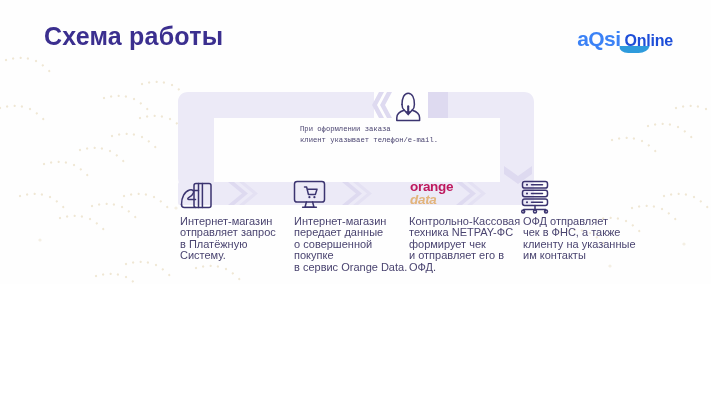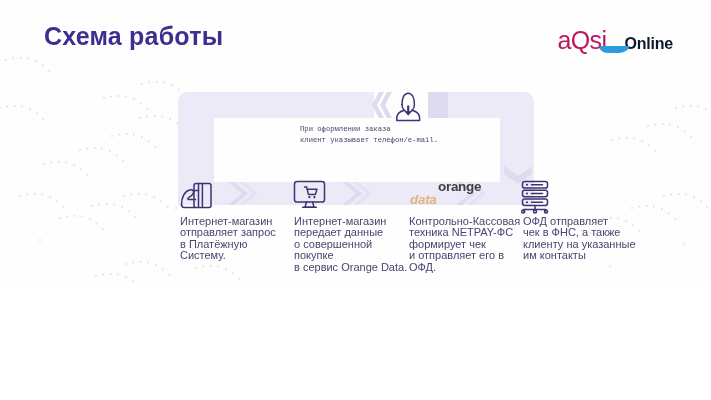--- a/index.html
+++ b/index.html
@@ -15,25 +15,25 @@
   #bg-pattern{position:absolute;left:0;top:0;width:711px;height:400px;pointer-events:none;}
 
   
   #page-title{
     position:absolute;left:44px;top:22px;
     font-size:25px;font-weight:bold;letter-spacing:.2px;
     color:#3b2f8f;white-space:nowrap;
   }
   #brand-logo{position:absolute;right:38px;top:28px;height:26px;display:flex;align-items:baseline;}
   #brand-logo .aqsi{
-    font-size:25px;font-weight:normal;color:#be185d;letter-spacing:-.6px;
+    font-size:21px;font-weight:bold;color:#3b82f6;letter-spacing:-.6px;
     position:relative;line-height:1;
   }
   #brand-logo .online{
-    font-size:16px;font-weight:bold;color:#0f172a;letter-spacing:-.2px;margin-left:18px;line-height:1;
+    font-size:16px;font-weight:bold;color:#1d4ed8;letter-spacing:-.2px;margin-left:4px;line-height:1;
   }
 
   
   #diagram{position:absolute;left:0;top:0;width:711px;height:400px;}
   .band{fill:#eceaf7;}
   .chev{fill:#dedaf0;}
   .chev-lt{fill:#e4e1f3;}
   .stroke-ico{stroke:#3b3470;fill:none;stroke-width:1.5;stroke-linecap:round;stroke-linejoin:round;}
 
   
@@ -48,21 +48,21 @@
     font-size:7.2px;line-height:11.2px;color:#4a4470;
     white-space:pre-line;
     font-family:Liberation Mono, monospace;
   }
 
   
   #orange-data-logo{
     position:absolute;left:410px;top:180px;
     font-size:13.5px;font-weight:bold;line-height:13px;letter-spacing:-.3px;
   }
-  #orange-data-logo .l1{color:#404040;display:block;margin-left:28px;}
+  #orange-data-logo .l1{color:#be185d;display:block;}
   #orange-data-logo .l2{color:#e2b47c;display:block;font-style:italic;}
 </style>
 </head>
 <body>
 
 <div id="stage">
 
   <svg id="bg-pattern" viewBox="0 0 711 400" width="711" height="400" aria-hidden="true">
     <defs>
       <g id="arcdots">

